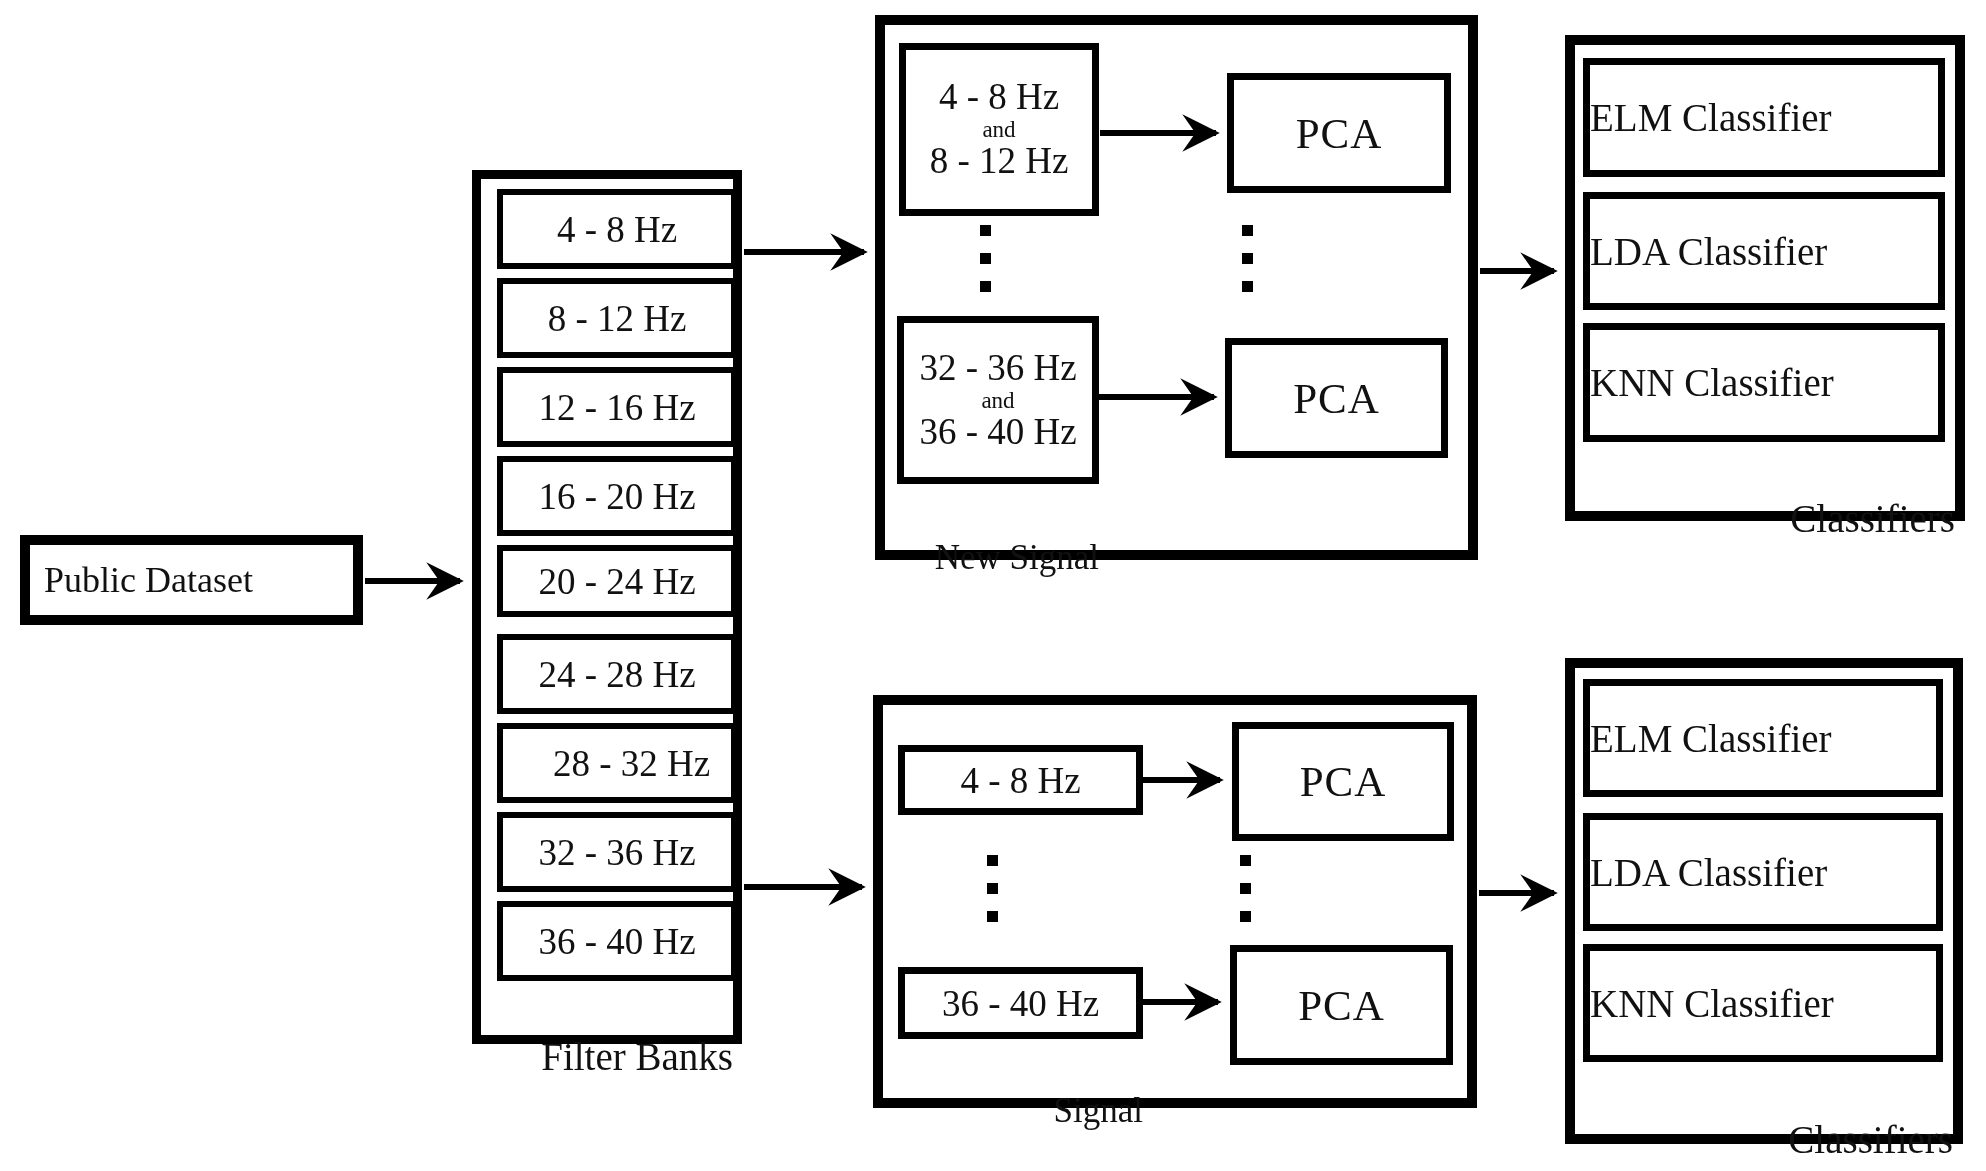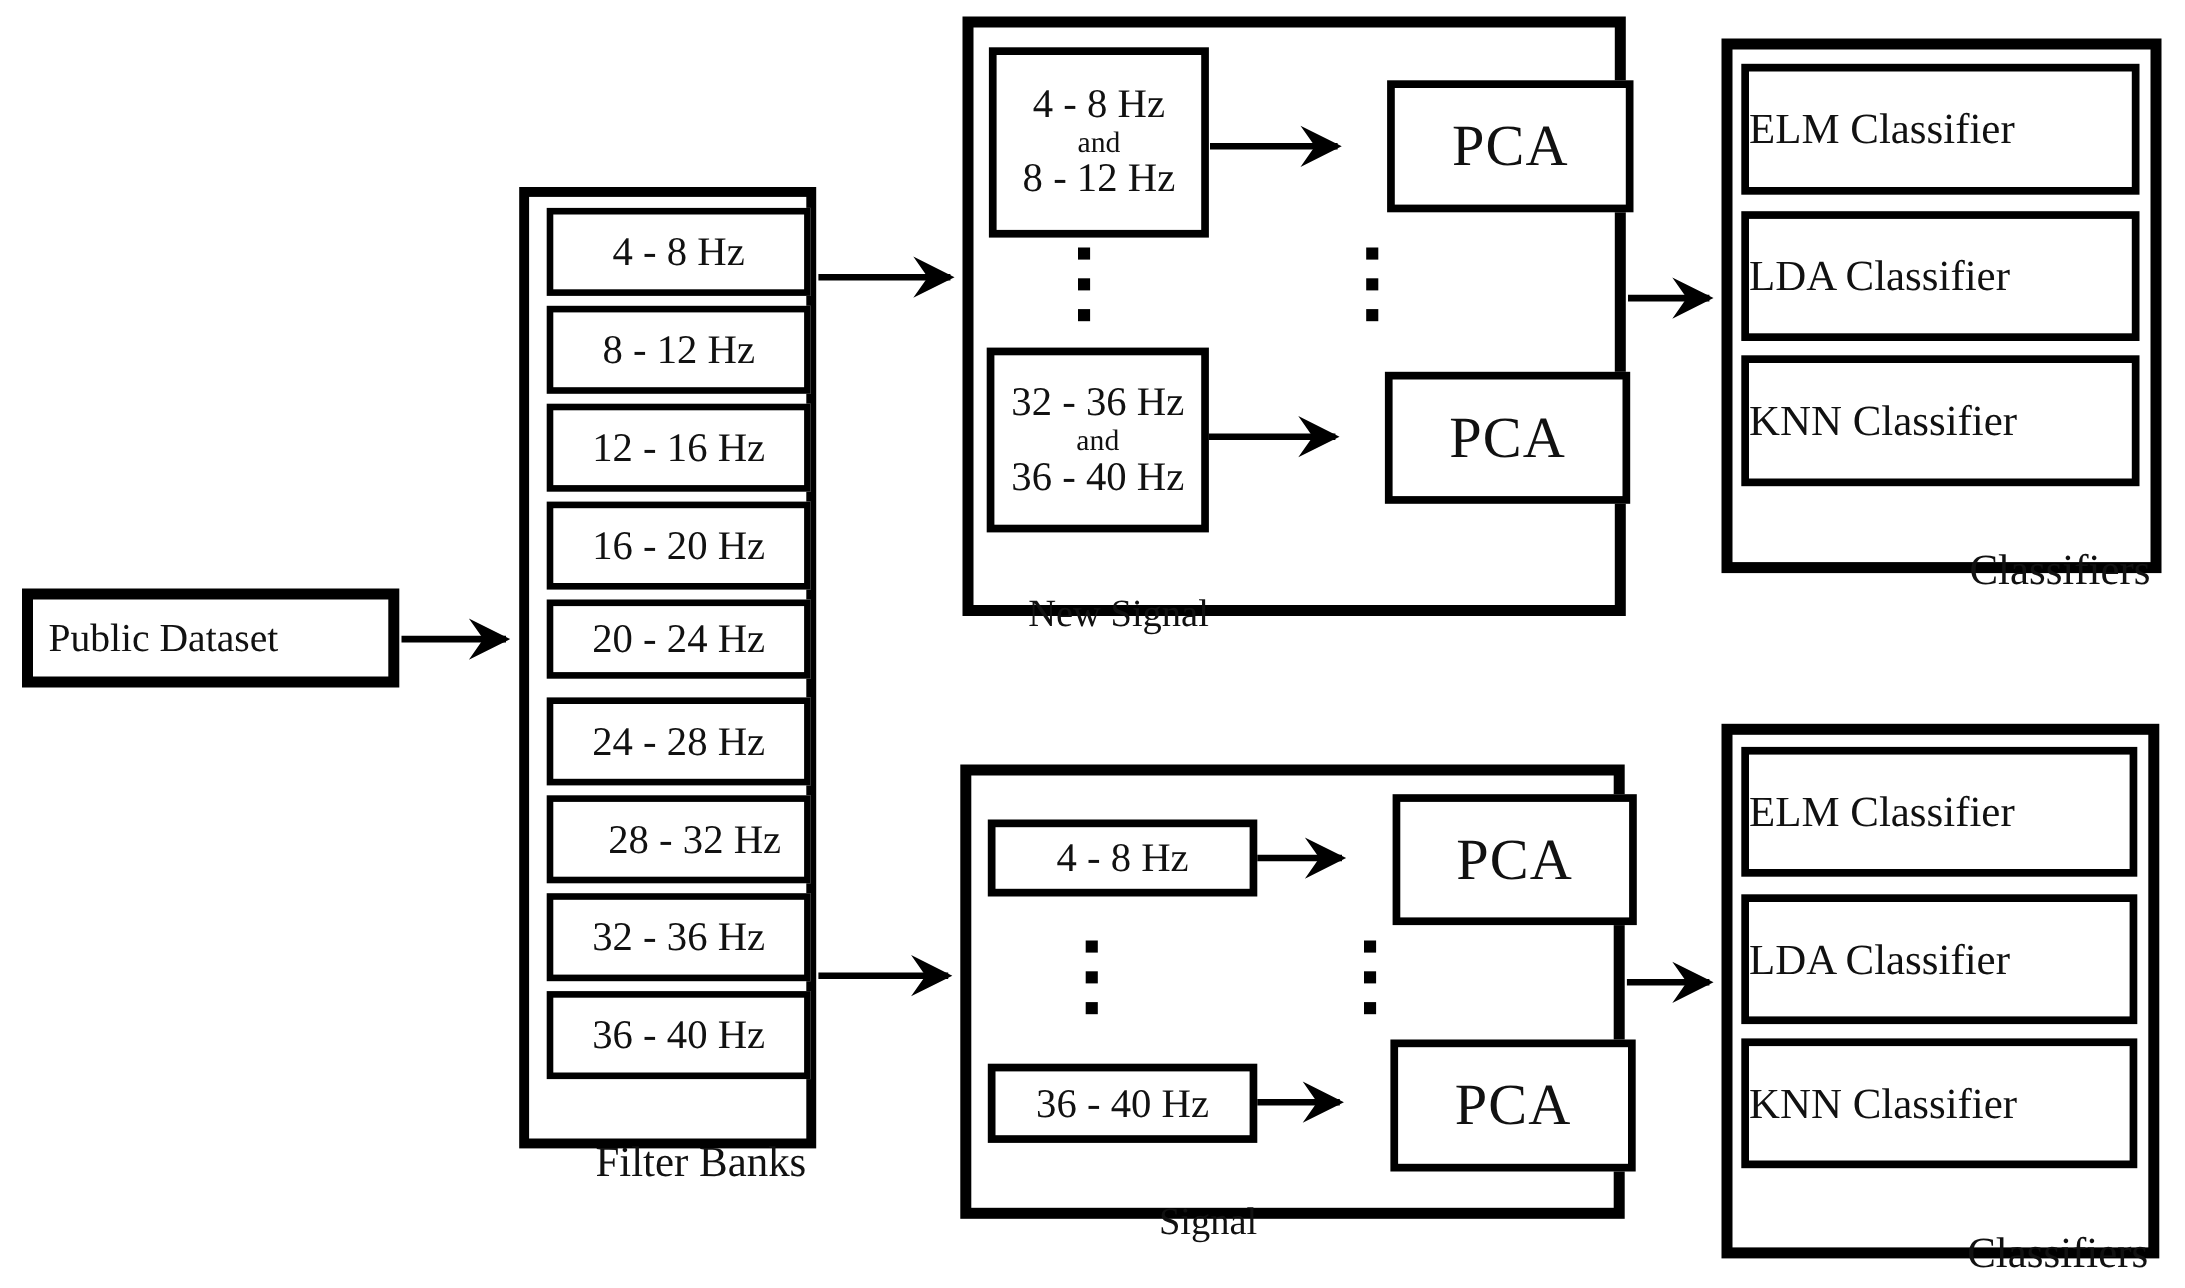--- a/index.html
+++ b/index.html
@@ -11,23 +11,23 @@
     color:#111111;
     overflow:hidden;
   }
   .abs{position:absolute;box-sizing:border-box;}
   
   .container{border:10px solid #000;background:#fff;}
   .container-thin{border:9px solid #000;background:#fff;}
   
   .box{border:7px solid #000;background:#fff;display:flex;align-items:center;justify-content:center;text-align:center;}
   .band{border:6px solid #000;background:#fff;display:flex;align-items:center;justify-content:center;text-align:center;font-size:37px;}
-  .pca{font-size:53px;letter-spacing:1px;margin-left:34px;}
+  .pca{font-size:43px;letter-spacing:1px;}
   .pairbox{flex-direction:column;line-height:1.1;font-size:37px;}
-  .pairbox .conj{font-size:27px;line-height:1.0;}
+  .pairbox .conj{font-size:23px;line-height:1.0;}
   .caption{position:absolute;text-align:right;font-size:37px;color:#111;margin-top:43px;}
   .classitem{border:7px solid #000;background:#fff;display:flex;align-items:center;font-size:39px;}
   .pubbox{border:10px solid #000;background:#fff;display:flex;align-items:center;font-size:36px;padding-left:14px;}
   
   .vdots{display:flex;flex-direction:column;gap:17px;}
   .vdots span{width:11px;height:11px;background:#000;display:block;}
   svg.connectors{position:absolute;left:0;top:0;width:1986px;height:1171px;pointer-events:none;}
 </style>
 </head>
 <body>

